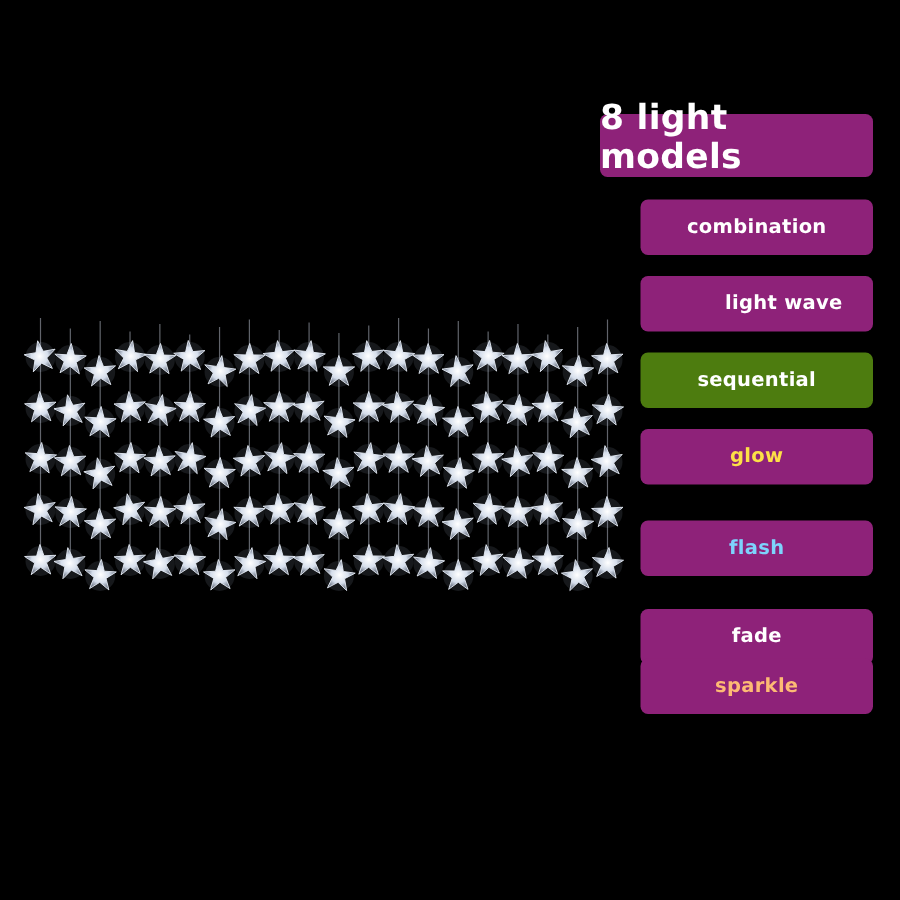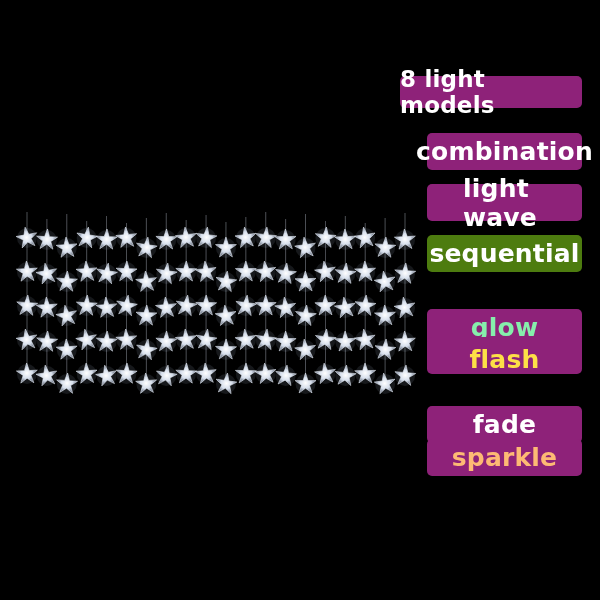--- a/index.html
+++ b/index.html
@@ -36,27 +36,28 @@
       font-weight: bold;
       display: flex;
       align-items: center;
       justify-content: center;
       box-sizing: border-box;
       letter-spacing: 0.2px;
     }
     .pill.header {
       left: 400px;
       top: 76px;
-      height: 32px;
+      height: 42px;
       font-size: 23px;
+      align-items: flex-end;
     }
     .pill.item {
       left: 427px;
       height: 37px;
-      font-size: 25px;
+      font-size: 13px;
     }
   </style>
 </head>
 <body style="background: rgb(0, 0, 0);">
 
 <svg class="product-image" width="420" height="600" viewBox="0 0 420 600" id="stars-svg">
   <defs>
     <radialGradient id="glow" cx="50%" cy="50%" r="50%">
       <stop offset="0%" stop-color="#ffffff" stop-opacity="1"></stop>
       <stop offset="55%" stop-color="#dfe8f6" stop-opacity="0.95"></stop>
@@ -295,24 +296,24 @@
   </div>
   <div class="pill item" style="top: 133px; background: rgb(142, 34, 121); color: rgb(255, 255, 255);">
     <span>combination</span>
   </div>
   <div class="pill item" style="top: 184px; background: rgb(142, 34, 121); color: rgb(255, 255, 255); padding-left: 36px;">
     <span>light wave</span>
   </div>
   <div class="pill item" style="top: 235px; background: #4d7c0f; color: rgb(255, 255, 255);">
     <span>sequential</span>
   </div>
-  <div class="pill item" style="top: 286px; background: rgb(142, 34, 121); color: #86efac; margin-top: 23px;">
+  <div class="pill item" style="top: 286px; background: rgb(142, 34, 121); color: #fde047;">
     <span>glow</span>
   </div>
-  <div class="pill item" style="top: 337px; background: rgb(142, 34, 121); color: #fde047; align-items: flex-end;">
+  <div class="pill item" style="top: 347px; background: rgb(142, 34, 121); color: #7dd3fc;">
     <span>flash</span>
   </div>
   <div class="pill item" style="top: 388px; background: rgb(142, 34, 121); color: rgb(255, 255, 255); margin-top: 18px;">
     <span>fade</span>
   </div>
   <div class="pill item" style="top: 439px; background: rgb(142, 34, 121); color: #fdba74;">
     <span>sparkle</span>
   </div>
 </div>
 

